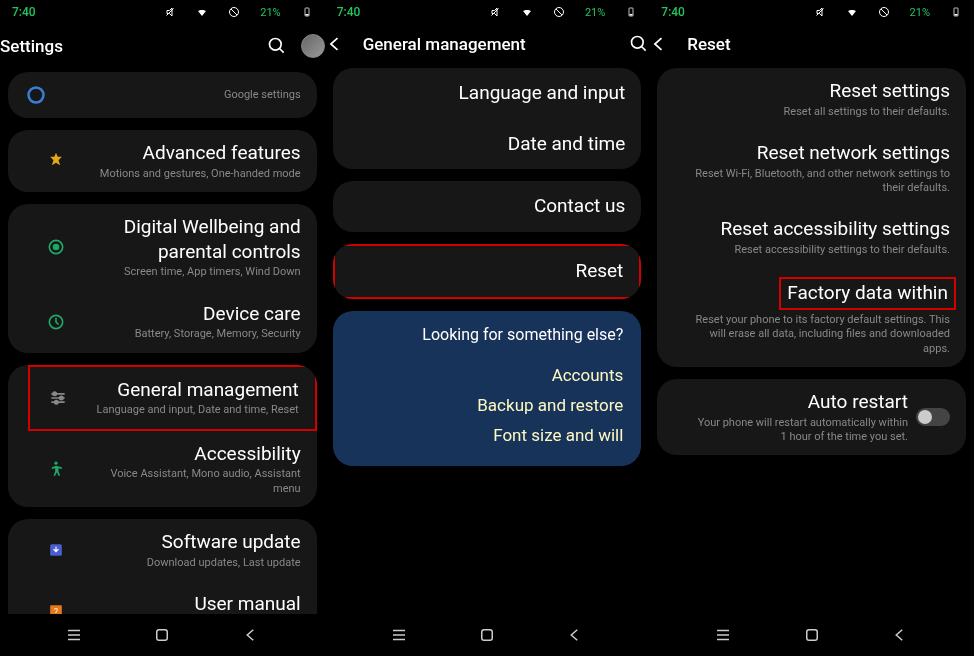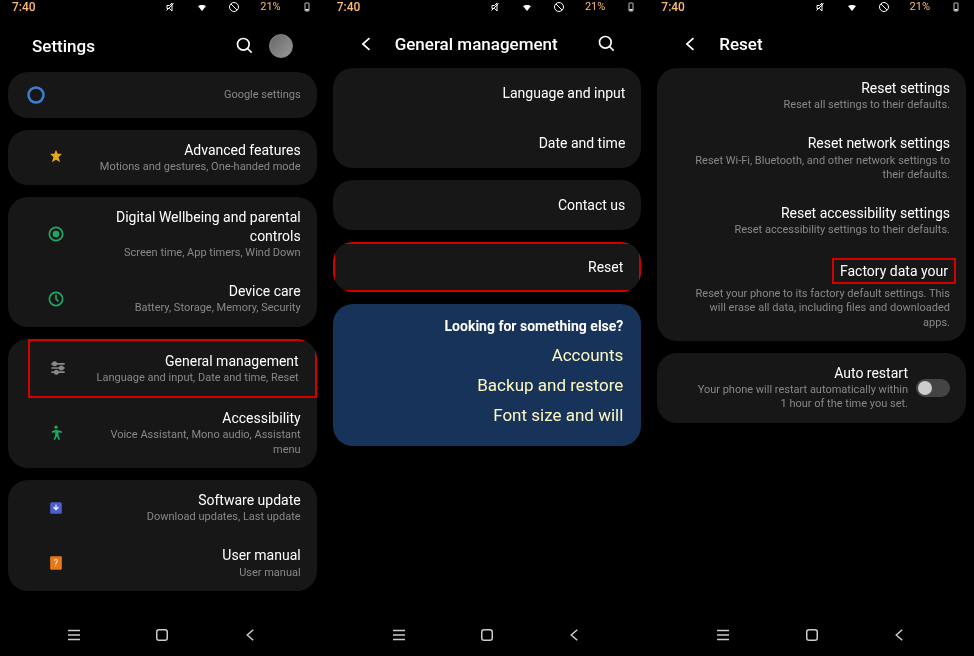--- a/index.html
+++ b/index.html
@@ -15,32 +15,32 @@
   width: 324.67px;
   height: 656px;
   background: #000;
   display: flex;
   flex-direction: column;
   position: relative;
 }
 .status-bar {
   height: 24px;
   display: flex;
-  align-items: flex-start;
-  padding: 0 12px;
-  color: #fdba74;
+  align-items: center;
+  padding: 8px 12px;
+  color: #22c55e;
   font-size: 12px;
 }
 .status-time { font-weight: 500; }
 .status-icons { margin-left: auto; display: flex; align-items: center; gap: 20px; font-size: 11px; }
 .status-icons svg { width: 12px; height: 12px; fill: #fff; }
 .header {
   display: flex;
   align-items: center;
-  padding: 10px 32px 14px;
+  padding: 10px 0 14px;
   color: #fff;
 }
 .header-title { font-size: 17px; font-weight: 500; flex: 1; }
 .header .back-icon { margin-right: 18px; }
 .header-actions { display: flex; align-items: center; gap: 14px; }
 .avatar {
   width: 24px; height: 24px; border-radius: 50%;
   background: linear-gradient(135deg, #666, #999);
   border: 1px solid #888;
 }
@@ -63,32 +63,32 @@
 .item-icon {
   width: 24px;
   height: 24px;
   margin-right: 16px;
   display: flex;
   align-items: center;
   justify-content: center;
   flex-shrink: 0;
 }
 .item-text { flex: 1; min-width: 0; }
-.item-title { color: #fff; font-size: 14px; line-height: 1.3; }
+.item-title { color: #fff; font-size: 19px; line-height: 1.3; }
 .item-sub { color: #888; font-size: 11px; line-height: 1.3; margin-top: 1px; }
 .highlight {
   border: 2px solid #d40000;
   border-radius: 0;
 }
 .looking-card {
   background: #18335a;
   border-radius: 20px;
   padding: 14px 18px 16px;
 }
-.looking-title { color: #fff; font-size: 14px; margin-bottom: 6px; font-weight: bold; }
+.looking-title { color: #fff; font-size: 16px; margin-bottom: 16px; }
 .looking-link { color: #fef9c3; font-size: 17px; font-weight: 400; padding: 5px 0; }
 .toggle {
   width: 34px; height: 18px; background: #444; border-radius: 10px;
   position: relative; margin-left: 8px;
 }
 .toggle::after {
   content: ''; position: absolute; width: 14px; height: 14px;
   background: #ccc; border-radius: 50%; top: 2px; left: 2px;
 }
 .nav-bar {
@@ -379,21 +379,21 @@
       </div>
       <div class="item with-sub">
         <div class="item-text">
             <div class="item-title">Reset accessibility settings</div>
             <div class="item-sub">Reset accessibility settings to their defaults.</div>
           </div>
       </div>
       <div class="item with-sub">
         <div class="item-text">
           <div class="highlight" style="padding:2px 6px;margin:-2px -6px 2px -6px;display:inline-block">
-            <div class="item-title">Factory data your</div>
+            <div class="item-title">Factory data within</div>
           </div>
           <div class="item-sub">Reset your phone to its factory default settings. This will erase all data, including files and downloaded apps.</div>
         </div>
       </div>
     </div>
     <div class="card">
       <div class="item with-sub">
         <div class="item-text">
             <div class="item-title">Auto restart</div>
             <div class="item-sub">Your phone will restart automatically within 1 hour of the time you set.</div>

